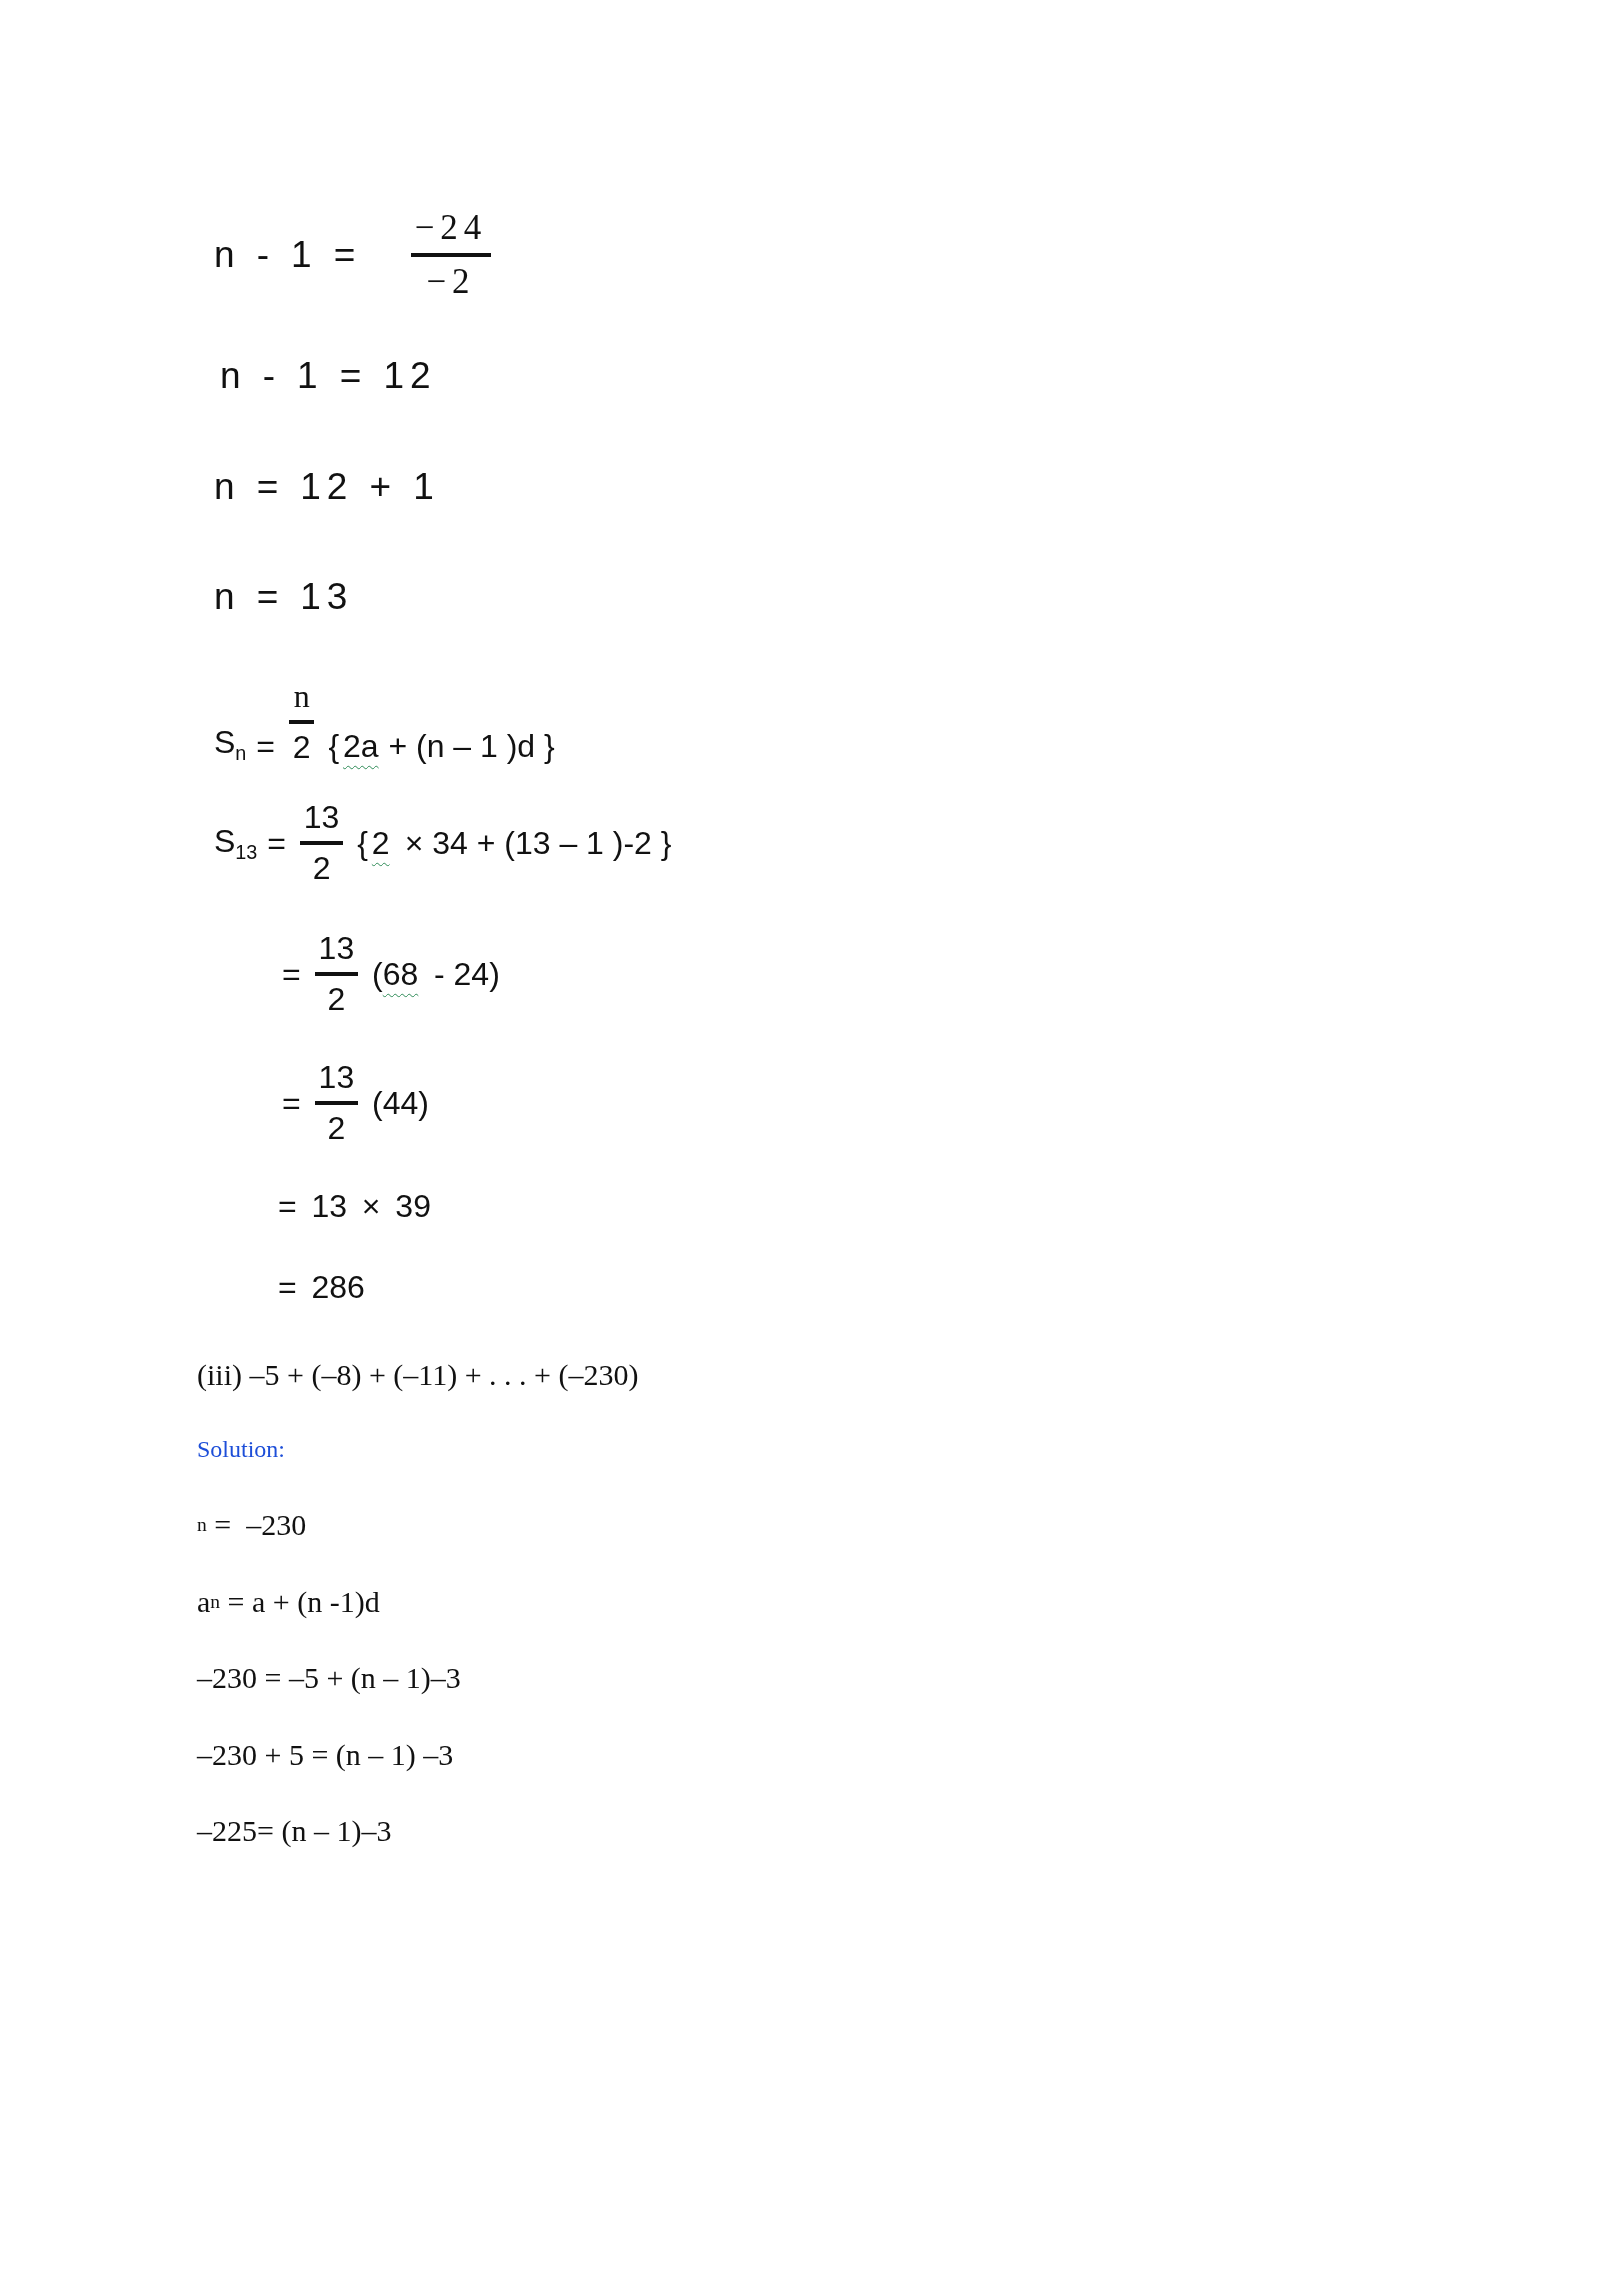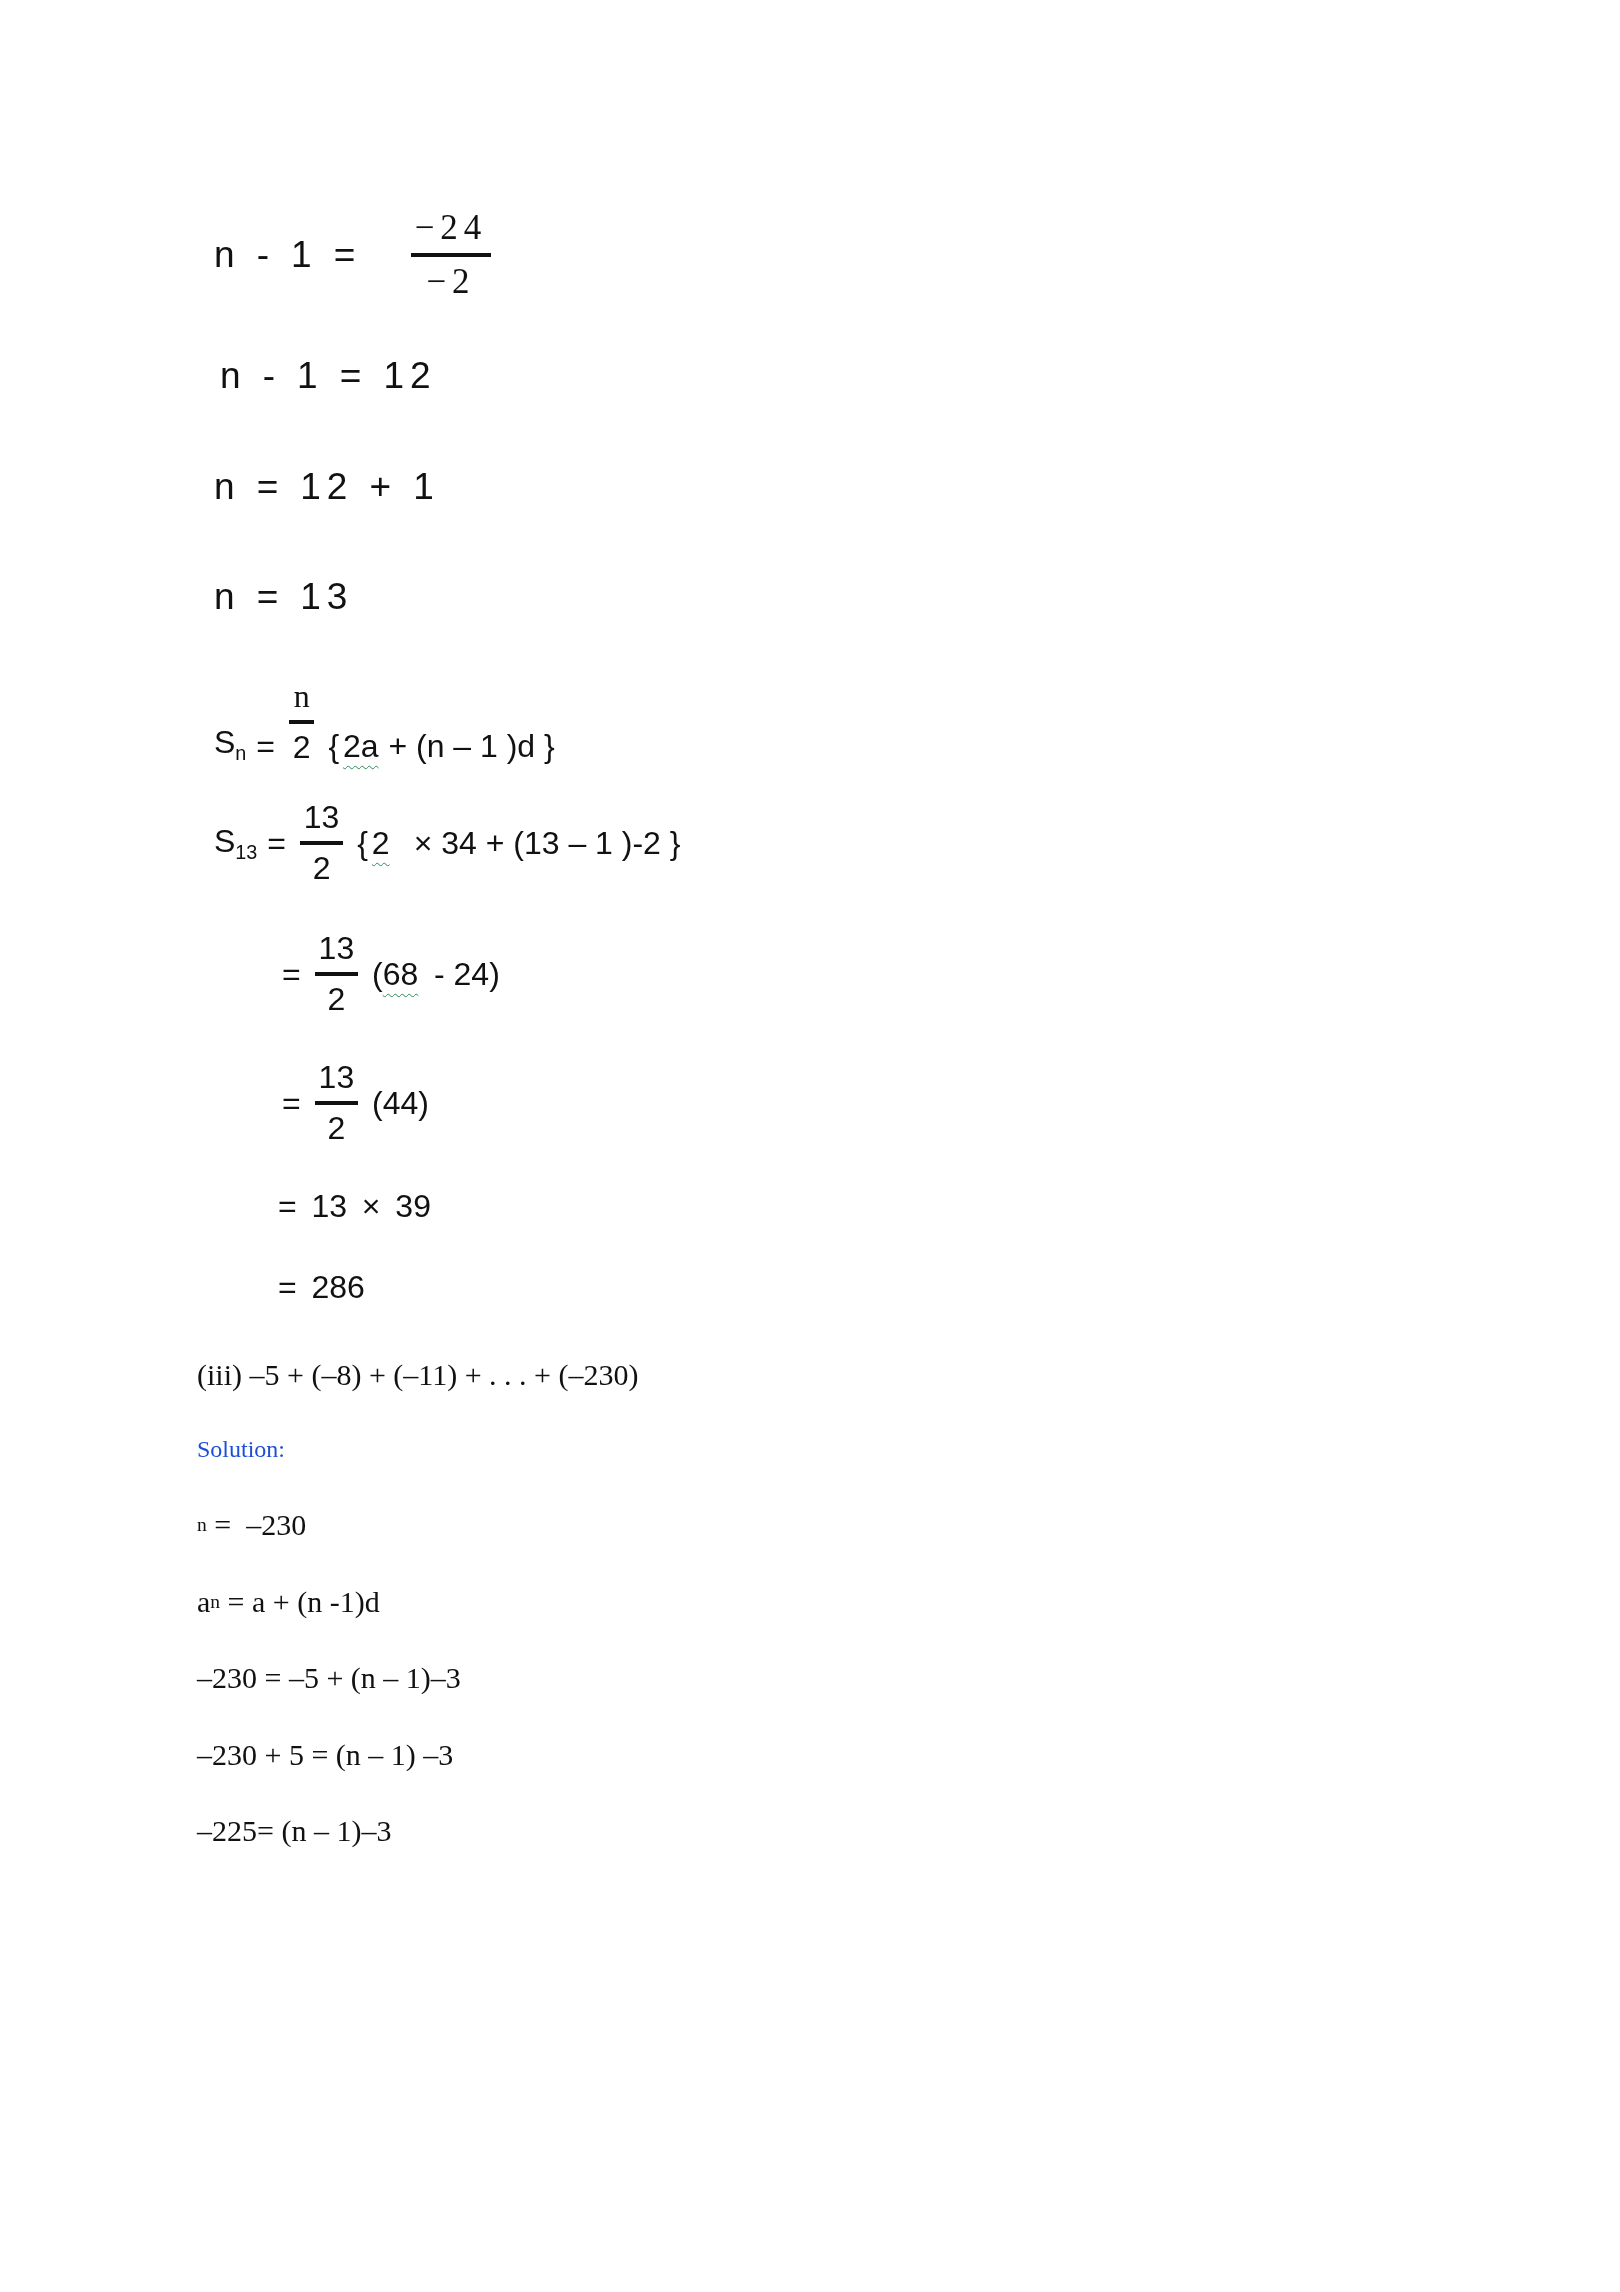--- a/index.html
+++ b/index.html
@@ -51,21 +51,21 @@
 <div class="line sans formula" style="left:214px; top:792px; height:102px;">
   <span><span>S</span><span class="sub">13</span></span>
   <span style="margin-left:9.8px;">=</span>
   <span class="frac">
     <span class="num">13</span>
     <span class="bar"></span>
     <span class="den">2</span>
   </span>
   <span>{</span>
   <span class="wavy" style="margin-left:3.9px;">2</span>
-  <span style="margin-left:24px;">× 34 + (13 – 1 )-2 }</span>
+  <span style="margin-left:15px;">× 34 + (13 – 1 )-2 }</span>
 </div>
 
 <div class="line sans formula" style="left:282px; top:923px; height:102px;">
   <span>=</span>
   <span class="frac">
     <span class="num">13</span>
     <span class="bar"></span>
     <span class="den">2</span>
   </span>
   <span>(</span>

